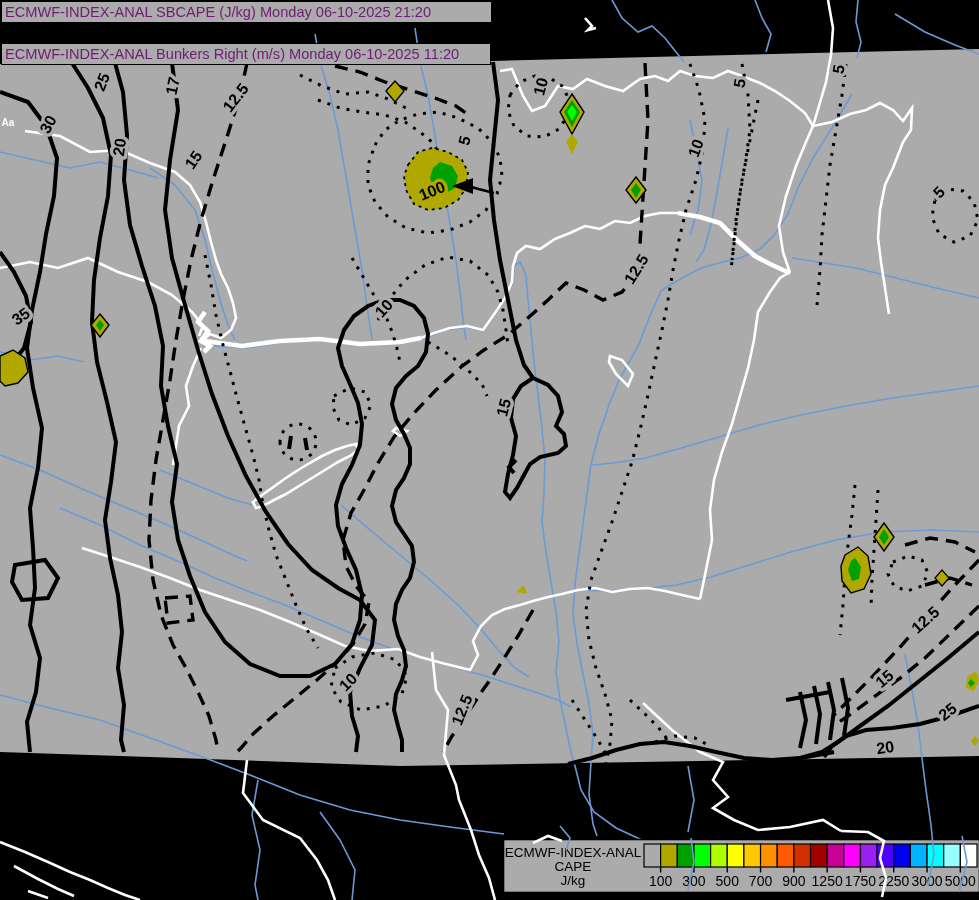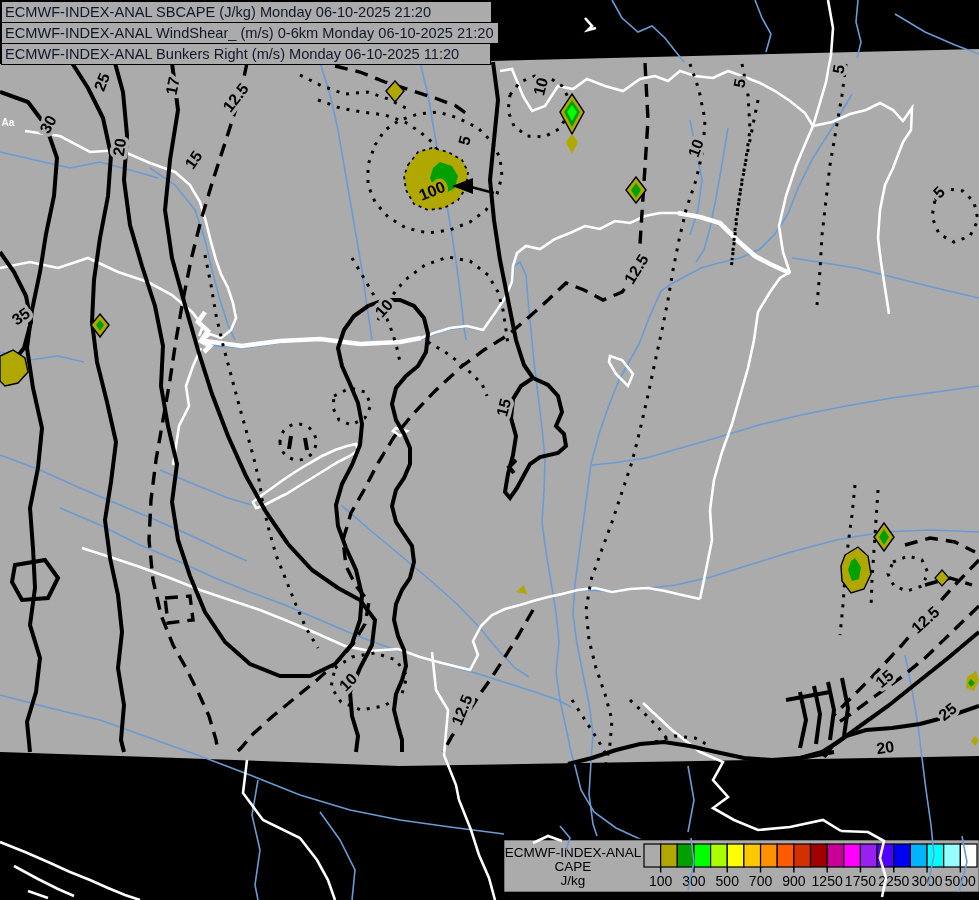--- a/index.html
+++ b/index.html
@@ -1,20 +1,20 @@
 <!DOCTYPE html>
 <html><head>
 <meta charset="utf-8">
 <style>
   html,body{margin:0;padding:0;background:#222;}
   .stage{position:relative;width:979px;height:900px;overflow:hidden;background:#000;
          font-family:"Liberation Sans",sans-serif;}
   .stage svg{position:absolute;left:0;top:0;}
   .titlebox{position:absolute;left:1px;background:#ababab;border:1px solid #000;
-            height:20px;line-height:20px;font-size:14.6px;color:#0f172a;padding-left:3px;
+            height:20px;line-height:20px;font-size:14.6px;color:#701a75;padding-left:3px;
             white-space:nowrap;overflow:hidden;}
   #title-1{top:1px;width:486px;}
   #title-2{top:22px;width:493px;}
   #title-3{top:43px;width:485px;}
   .clabel{font-family:"Liberation Sans",sans-serif;font-weight:bold;
           paint-order:stroke;stroke-linejoin:round;text-anchor:middle;}
   .leglab{font-family:"Liberation Sans",sans-serif;font-size:14px;text-anchor:middle;fill:#000;}
   .legtitle{font-family:"Liberation Sans",sans-serif;font-size:13.5px;text-anchor:middle;fill:#000;}
   .river{fill:none;stroke:#6b9bd4;stroke-width:1.6;}
   .border{fill:none;stroke:#fff;stroke-width:2.6;}
@@ -257,15 +257,14 @@
     <path class="border" d="M841,831 L868,832 L884,841 L880,858 L886,878 L882,897"></path>
     <path class="border" stroke-width="2" d="M533,843 L548,836 L562,841"></path>
     <path class="river" d="M691,838 L694,862 L688,890"></path>
     <path class="river" d="M931,825 L934,855 L928,886"></path>
     <path class="river" d="M962,836 L967,862 L959,892"></path>
     <path class="river" d="M560,826 L570,838 L566,850"></path>
   </g>
 </svg>
 
   <div class="titlebox" id="title-1">ECMWF-INDEX-ANAL SBCAPE (J/kg) Monday 06-10-2025 21:20</div>
-  <div class="titlebox" id="title-2">ECMWF-INDEX-ANAL WindShear_ (m/s) 0-6km Monday 06-10-2025 21:20</div>
   <div class="titlebox" id="title-3">ECMWF-INDEX-ANAL Bunkers Right (m/s) Monday 06-10-2025 11:20</div>
 </div>
 
 </body></html>

